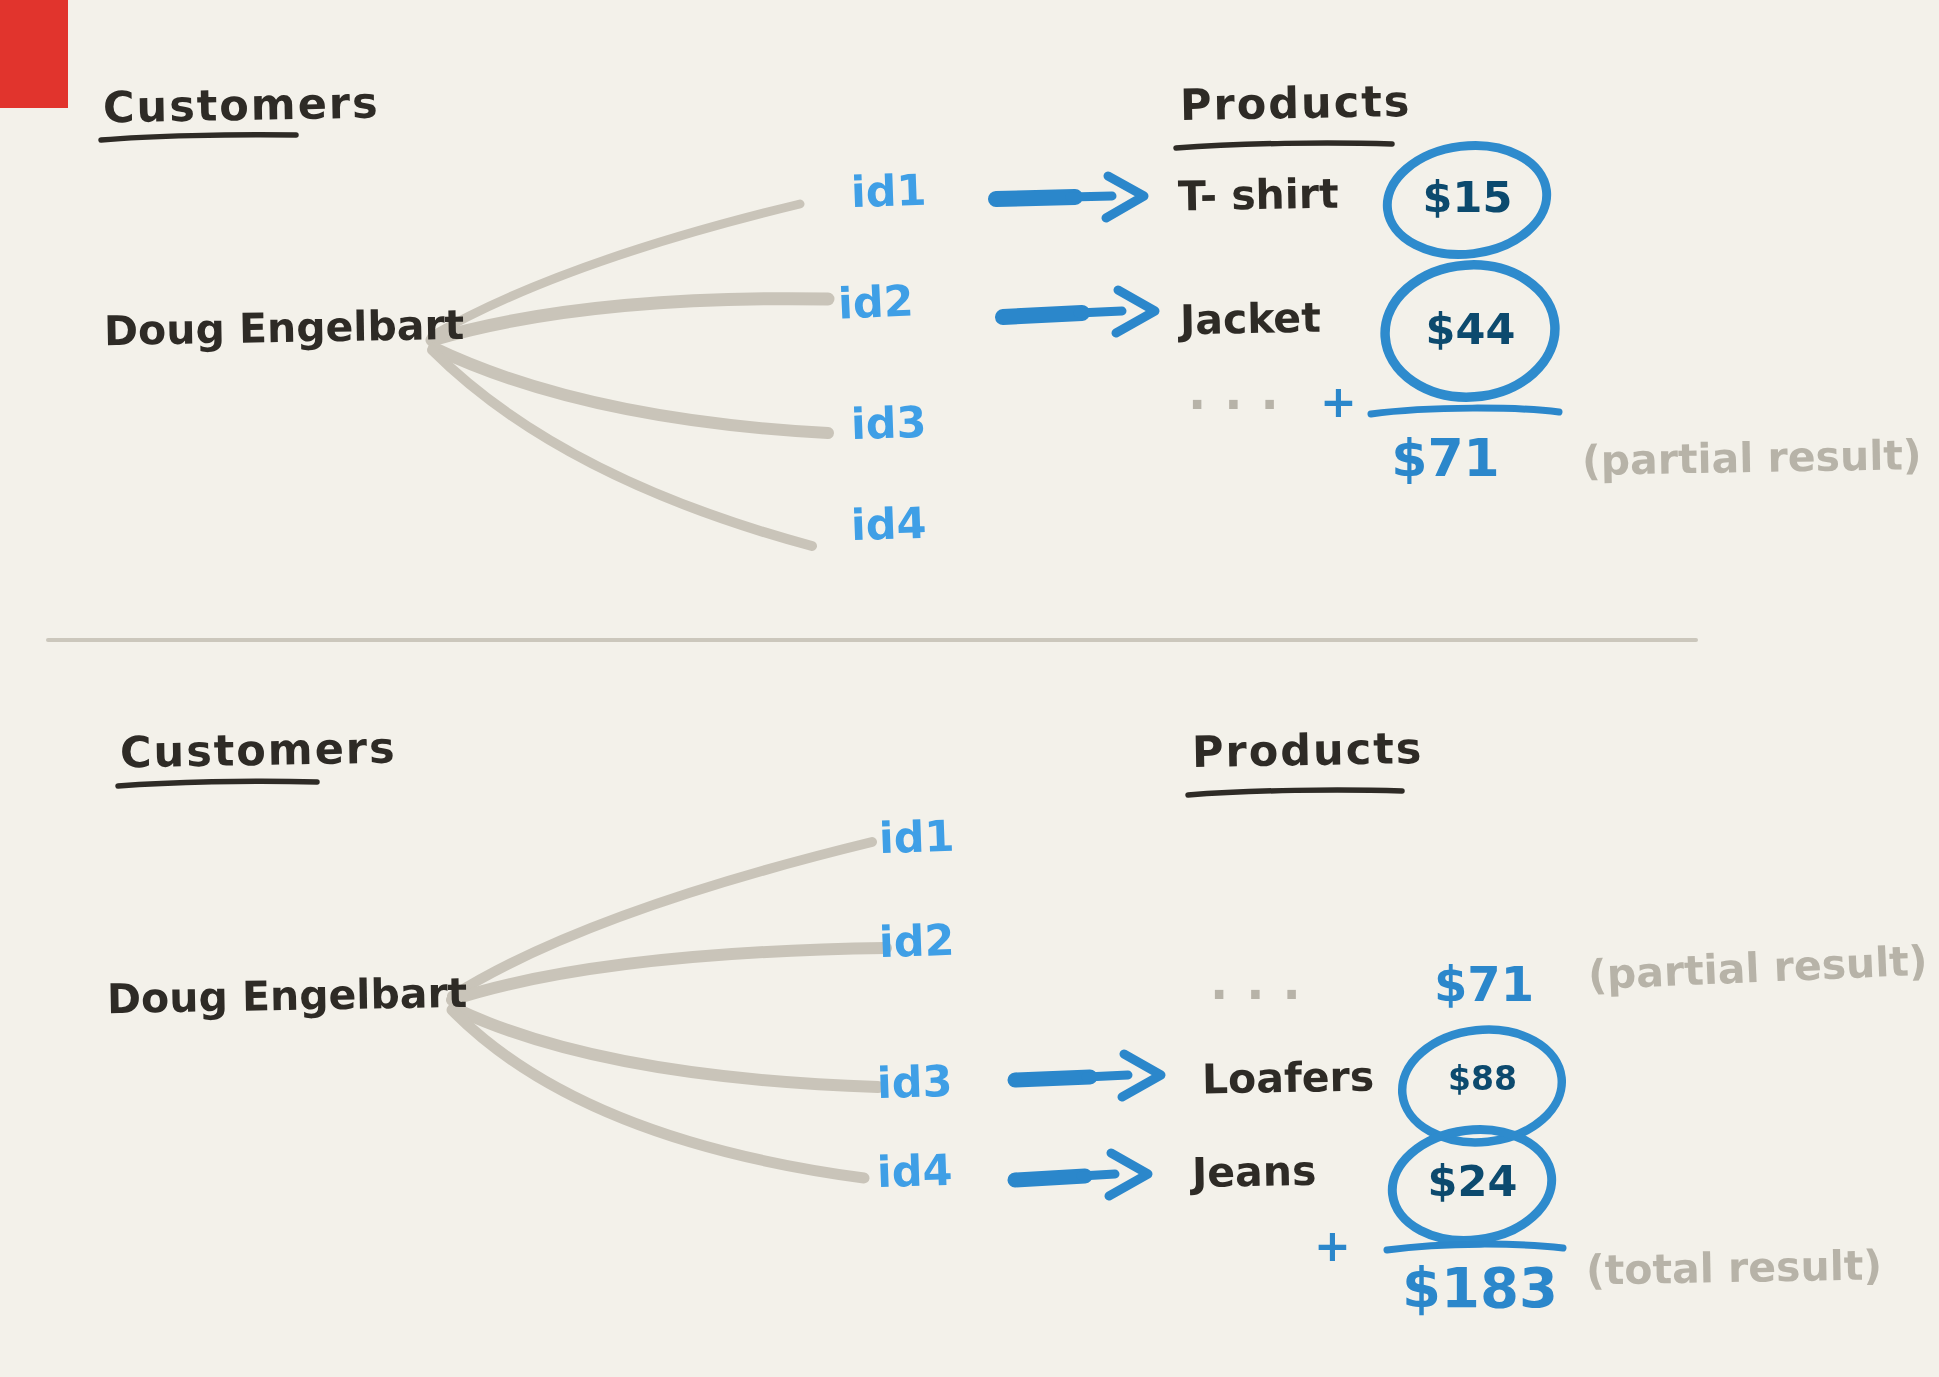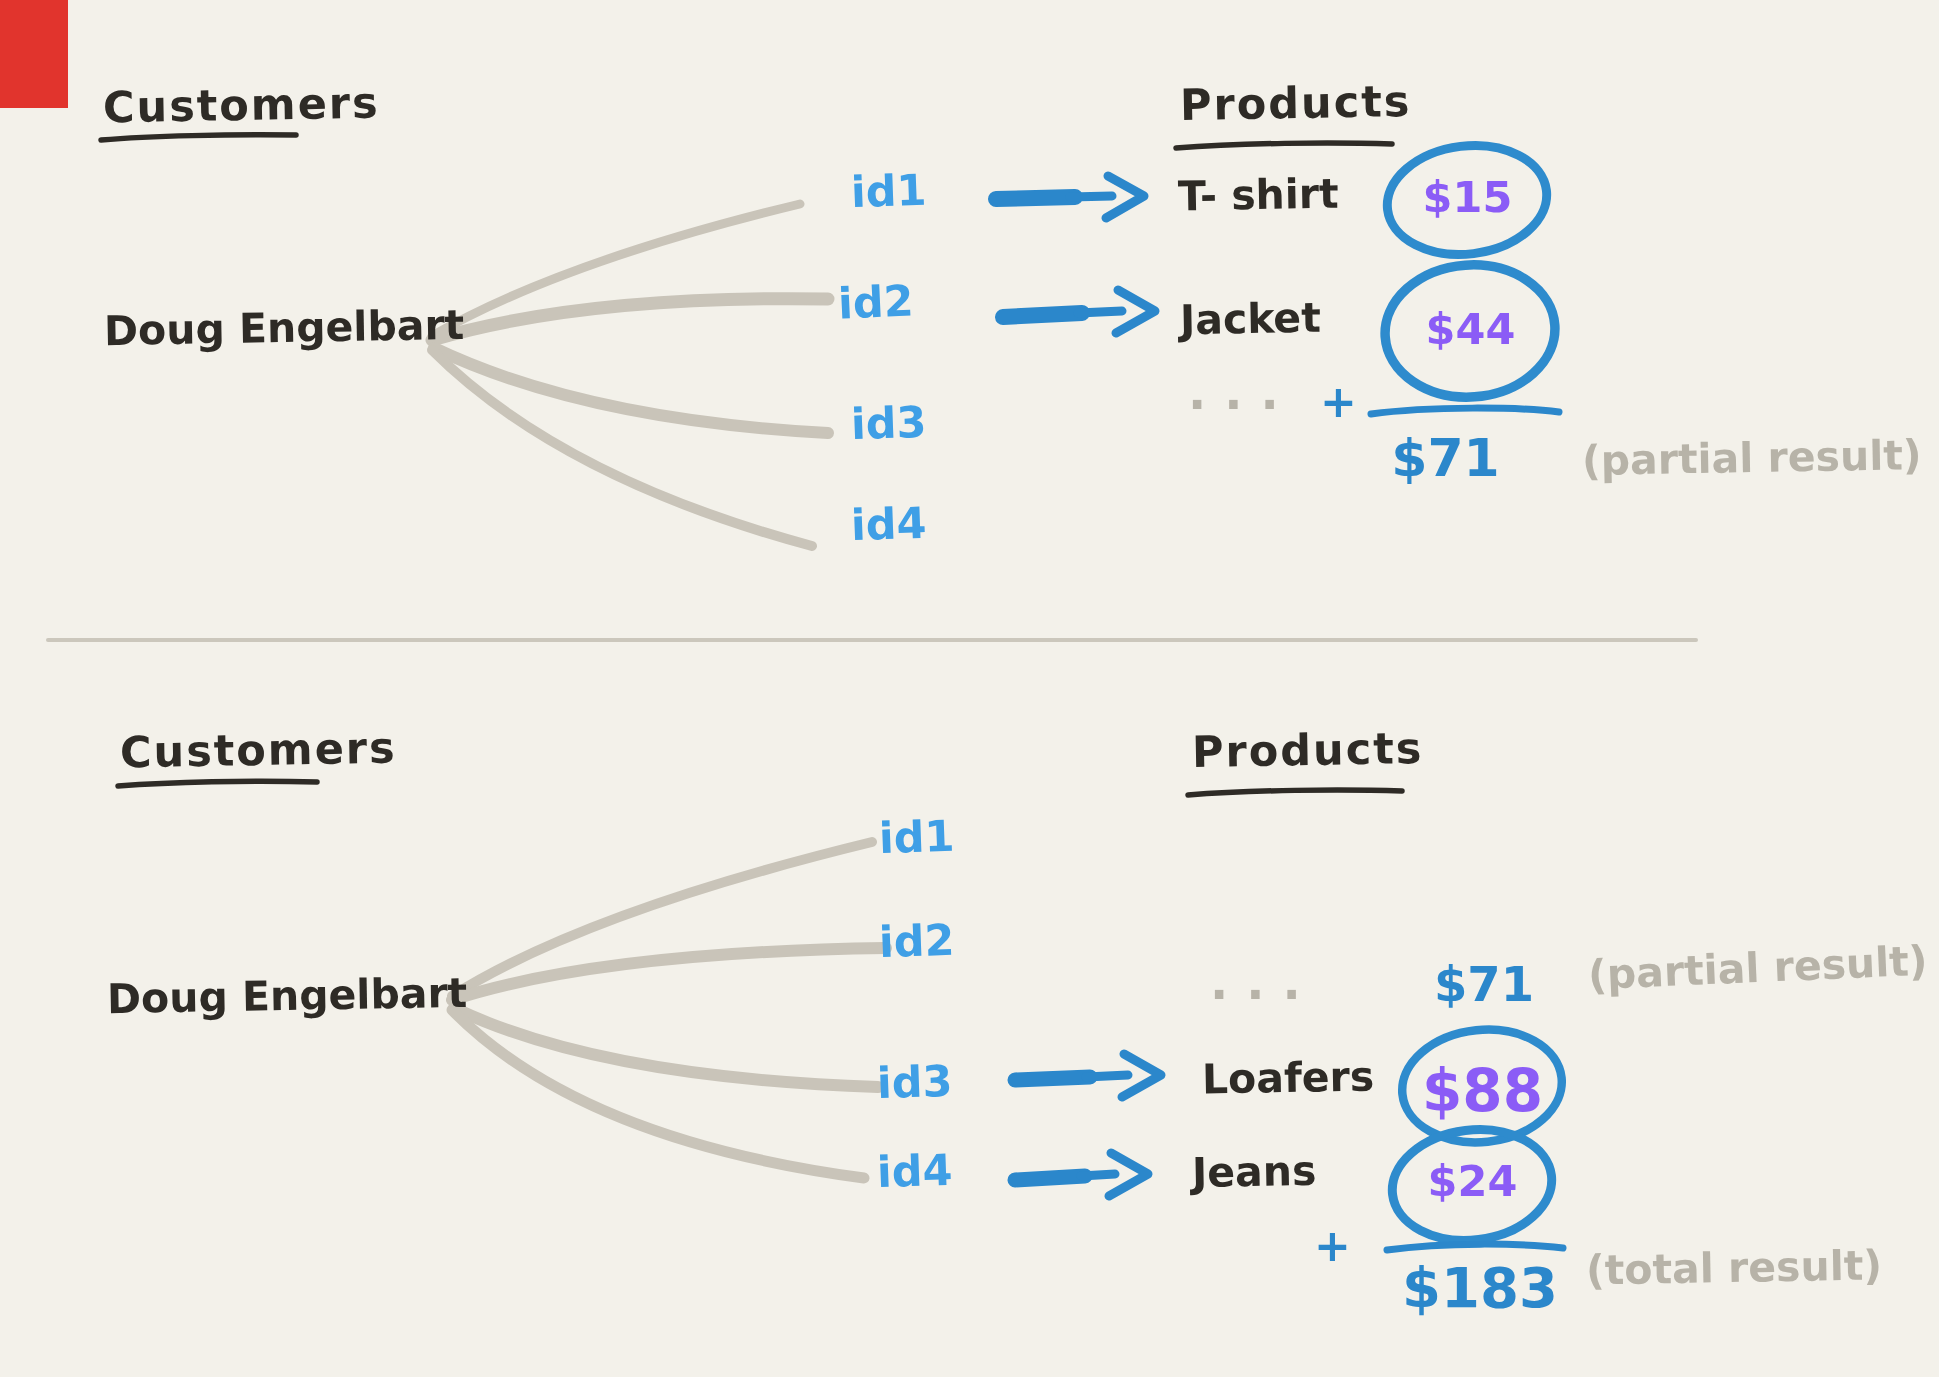--- a/index.html
+++ b/index.html
@@ -10,21 +10,21 @@
     position: relative;
     font-family: "DejaVu Sans", sans-serif;
   }
   .stage { position: absolute; left: 0; top: 0; width: 1939px; height: 1377px; border-radius: 24px; }
   svg.strokes { position: absolute; left: 0; top: 0; width: 1939px; height: 1377px; }
   .t { position: absolute; white-space: nowrap; line-height: 1; }
   .ink   { color: #2e2b26; font-weight: 700; }
   .blue  { color: #3f9fe6; font-weight: 700; }
   .deep  { color: #2b87cb; font-weight: 700; }
   .muted { color: #b7b3a8; font-weight: 700; }
-  .price { color: #8b5cf6; font-weight: 700; }
+  .price { color: #0c4a6e; font-weight: 700; }
   .hd { font-size: 43px; letter-spacing: 2px; }
   .ctr { text-align: center; }
   .r1 { transform: rotate(-1deg); }
   .r2 { transform: rotate(-2deg); }
   .r3 { transform: rotate(-2.5deg); }
   .dots { letter-spacing: 18px; font-size: 48px; }
   .corner {
     position: absolute; left: 0; top: 0; width: 68px; height: 108px;
     background: #e1342d;
   }
@@ -123,21 +123,21 @@
     <div class="t blue r2" style="left:877px; top:1061px; font-size:43px;">id3</div>
     <div class="t blue r2" style="left:877px; top:1150px; font-size:43px;">id4</div>
 
     <div class="t ink hd r1" style="left:1192px; top:729px;">Products</div>
 
     <div class="t muted dots" style="left:1210px; top:958px;">...</div>
     <div class="t deep ctr" style="left:1424px; top:960px; width:120px; font-size:48px;">$71</div>
     <div class="t muted r3" style="left:1588px; top:948px; font-size:41px;">(partial result)</div>
 
     <div class="t ink r1" style="left:1202px; top:1058px; font-size:41px;">Loafers</div>
-    <div class="t price ctr" style="left:1410px; top:1062px; width:145px; font-size:58px;">$88</div>
+    <div class="t price ctr" style="left:1410px; top:1062px; width:145px; font-size:33px;">$88</div>
 
     <div class="t ink r1" style="left:1192px; top:1152px; font-size:41px;">Jeans</div>
     <div class="t price ctr" style="left:1400px; top:1160px; width:145px; font-size:43px;text-align:center;">$24</div>
 
     <div class="t deep" style="left:1314px; top:1224px; font-size:44px;">+</div>
     <div class="t deep ctr" style="left:1402px; top:1260px; width:145px; font-size:56px;">$183</div>
     <div class="t muted r1" style="left:1586px; top:1248px; font-size:41px;">(total result)</div>
   </div>
 
   <div class="corner"></div>

